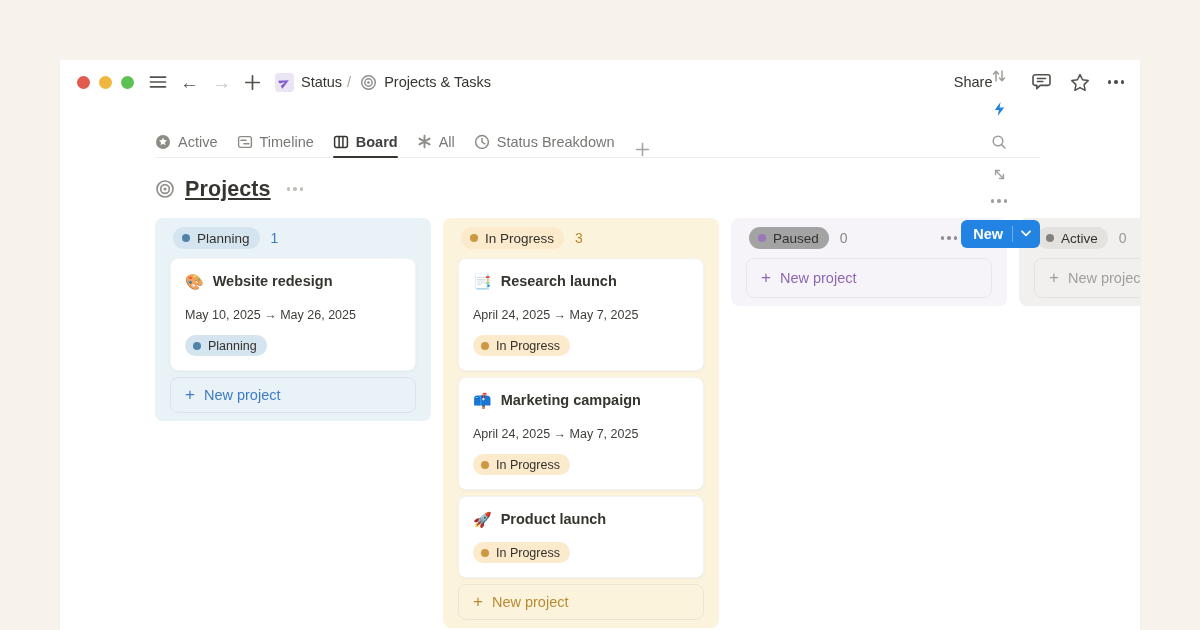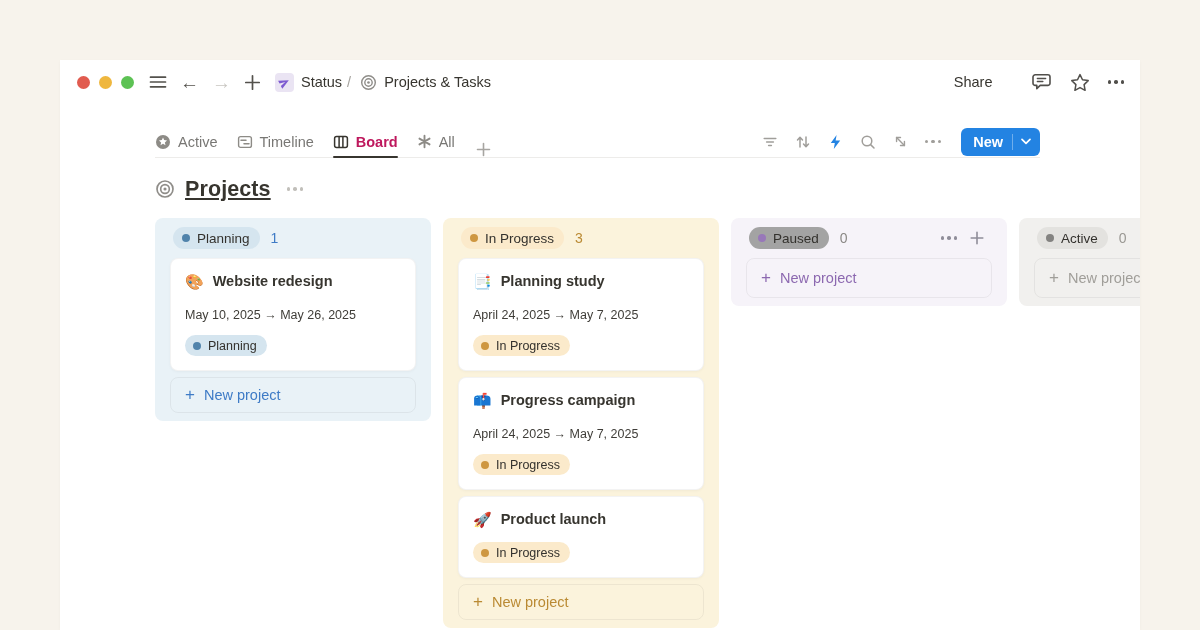--- a/index.html
+++ b/index.html
@@ -28,26 +28,26 @@
   .titlebar .right-icon { color:#514F4B; margin-left:18px; display:inline-flex; align-items:center; }
   .dots { display:inline-flex; gap:3px; align-items:center; }
   .dots i { width:3.5px; height:3.5px; border-radius:50%; background:currentColor; }
 
   
   .toolbar { margin:22px 100px 0 95px; height:32px; display:flex; align-items:center;
              border-bottom:1px solid #EDECEA; position:relative; }
   .tabs { display:flex; align-items:flex-end; gap:19px; height:100%; }
   .tab { display:flex; align-items:center; gap:7px; font-size:14.5px; color:#787774;
          height:100%; position:relative; white-space:nowrap; cursor:default; }
-  .tab.active { color:#be185d; font-weight:600; }
+  .tab.active { color:#404040; font-weight:600; }
   .tab.active::after { content:""; position:absolute; left:0; right:0; bottom:-1px;
                        height:2px; background:#37352F; border-radius:1px; }
   .tab svg { flex:0 0 auto; }
   .add-view { color:#A7A5A1; margin-left:2px; display:inline-flex; }
-  .view-controls { margin-left:auto; display:flex; align-items:center; gap:17px; color:#A09E9A; }
+  .view-controls { margin-left:auto; display:flex; align-items:center; gap:17px; color:#A09E9A;flex-direction:column; }
   .vc-icon { display:inline-flex; align-items:center; }
   .new-btn { margin-left:3px; height:28px; border-radius:6px; display:flex; align-items:center;
              color:#fff; overflow:hidden; cursor:default; }
   .new-btn .lbl { font-size:14.5px; font-weight:600; padding:0 9px 0 12px; }
   .new-btn .div { width:1px; height:16px; background:rgba(255,255,255,0.35); }
   .new-btn .chev { padding:0 9px 0 8px; display:inline-flex; }
 
   
   .page-head { margin:14px 0 0 95px; height:34px; display:flex; align-items:center; gap:10px; }
   .page-head .ttl { font-size:21.5px; font-weight:700; letter-spacing:0.1px;text-decoration:underline; }
@@ -158,20 +158,27 @@
             <path d="M6.1 2.8v10.4M9.9 2.8v10.4" stroke="#37352F" stroke-width="1.5"></path>
           </svg>
         <span>Board</span>
       </div>
       <div class="tab">
         <svg width="15" height="15" viewBox="0 0 16 16">
             <path d="M8 1.8v12.4M2.6 4.9l10.8 6.2M2.6 11.1 13.4 4.9" stroke="#8D8B86" stroke-width="2" stroke-linecap="round"></path>
           </svg>
         <span>All</span>
       </div>
+      <div class="tab">
+        <svg width="16" height="16" viewBox="0 0 16 16">
+            <circle cx="8" cy="8" r="6.4" fill="none" stroke="#8D8B86" stroke-width="1.5"></circle>
+            <path d="M8 8V4.4M8 8l2.8 1.9" stroke="#8D8B86" stroke-width="1.5" stroke-linecap="round"></path>
+          </svg>
+        <span>Status Breakdown</span>
+      </div>
       <span class="add-view">
         <svg width="15" height="15" viewBox="0 0 15 15">
             <path d="M7.5 1.5v12M1.5 7.5h12" stroke="currentColor" stroke-width="1.6" stroke-linecap="round"></path>
           </svg>
       </span>
     </div>
     <div class="view-controls">
       <span class="vc-icon">
         <svg width="16" height="16" viewBox="0 0 16 16">
             <path d="M2.2 4.5h11.6M4.6 8h6.8M6.6 11.5h2.8" stroke="currentColor" stroke-width="1.5" stroke-linecap="round"></path>
@@ -264,32 +271,32 @@
       <div class="col-head">
         <span class="pill" style="background-color: rgb(251, 234, 203);">
           <span class="dot" style="background-color: rgb(206, 151, 65);"></span>
           <span>In Progress</span>
         </span>
         <span class="col-count" style="color: rgb(186, 138, 51);">3</span>
       </div>
       <div class="card">
         <div class="card-title">
           <span class="emoji">📑</span>
-          <span class="name">Planning study</span>
+          <span class="name">Research launch</span>
         </div>
         <div class="card-dates">April 24, 2025 → May 7, 2025</div>
         <span class="pill" style="background-color: rgb(251, 234, 203);">
           <span class="dot" style="background-color: rgb(206, 151, 65);"></span>
           <span>In Progress</span>
         </span>
       </div>
       <div class="card">
         <div class="card-title">
           <span class="emoji">📫</span>
-          <span class="name">Progress campaign</span>
+          <span class="name">Marketing campaign</span>
         </div>
         <div class="card-dates">April 24, 2025 → May 7, 2025</div>
         <span class="pill" style="background-color: rgb(251, 234, 203);">
           <span class="dot" style="background-color: rgb(206, 151, 65);"></span>
           <span>In Progress</span>
         </span>
       </div>
       <div class="card">
         <div class="card-title">
           <span class="emoji">🚀</span>

